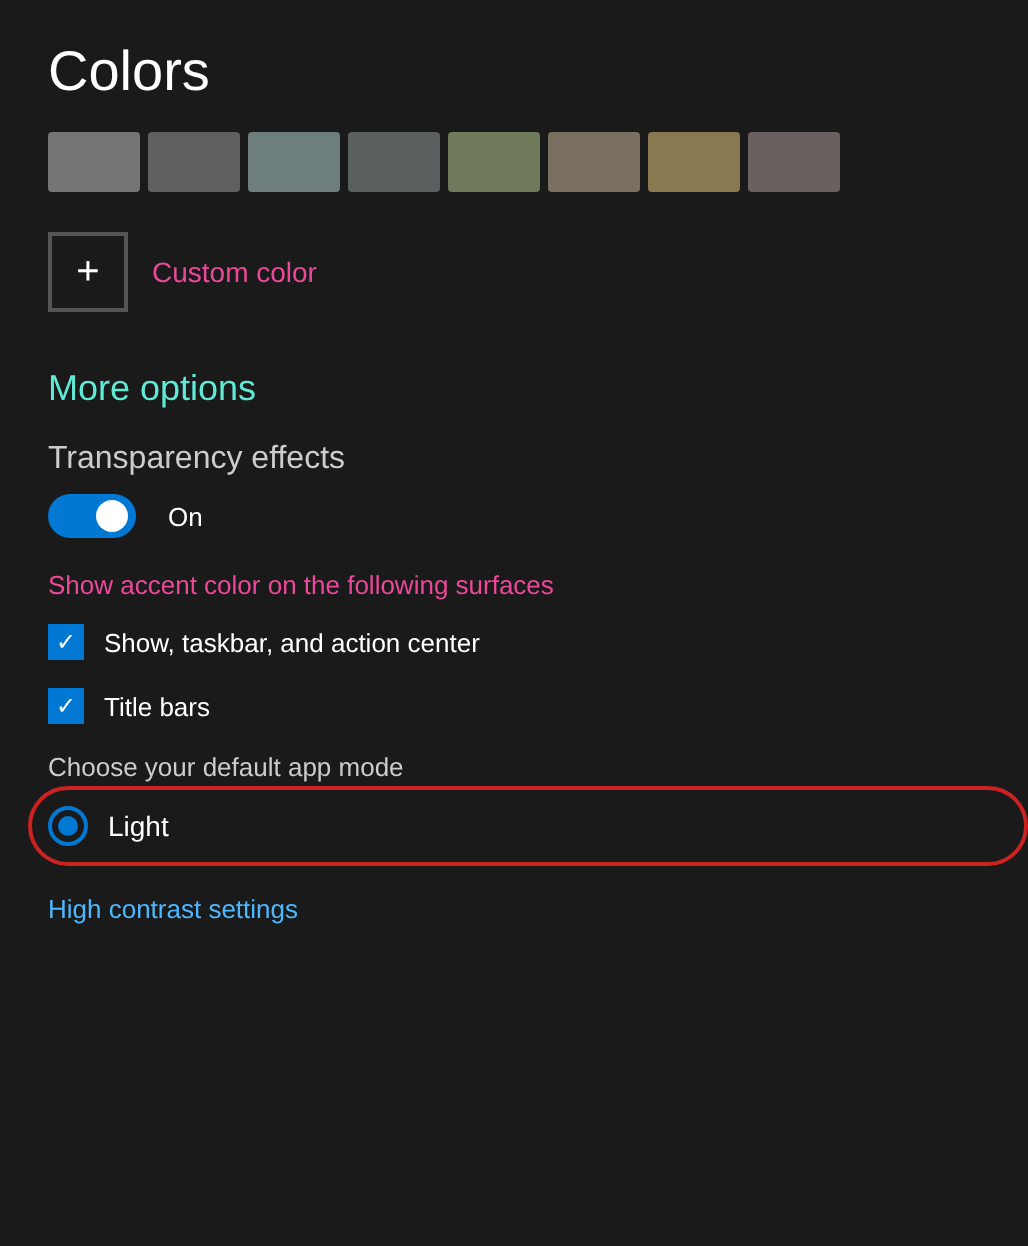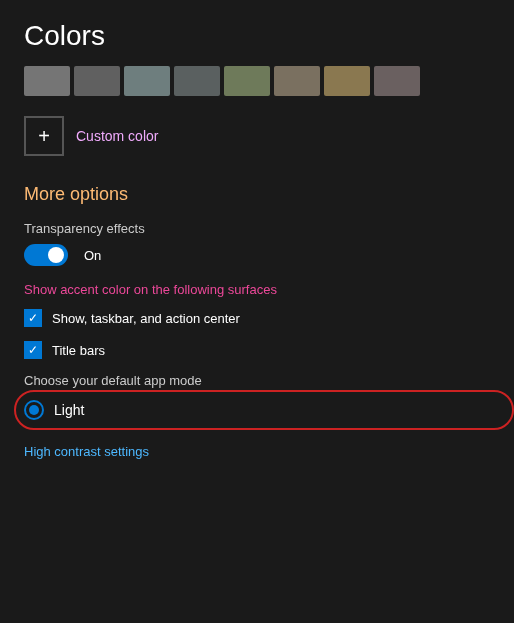--- a/index.html
+++ b/index.html
@@ -58,32 +58,32 @@
       align-items: center;
       justify-content: center;
       font-size: 20px;
       color: #ffffff;
       background: transparent;
       flex-shrink: 0;
     }
 
     .custom-color-label {
       font-size: 14px;
-      color: #f0abfc;
+      color: #ec4899;
     }
 
     .section-title {
       font-size: 18px;
       font-weight: 400;
-      color: #fdba74;
+      color: #5eead4;
       margin-bottom: 16px;
     }
 
     .option-label {
-      font-size: 13px;
+      font-size: 16px;
       color: #cccccc;
       margin-bottom: 8px;
     }
 
     .toggle-row {
       display: flex;
       align-items: center;
       gap: 16px;
       margin-bottom: 16px;
     }

